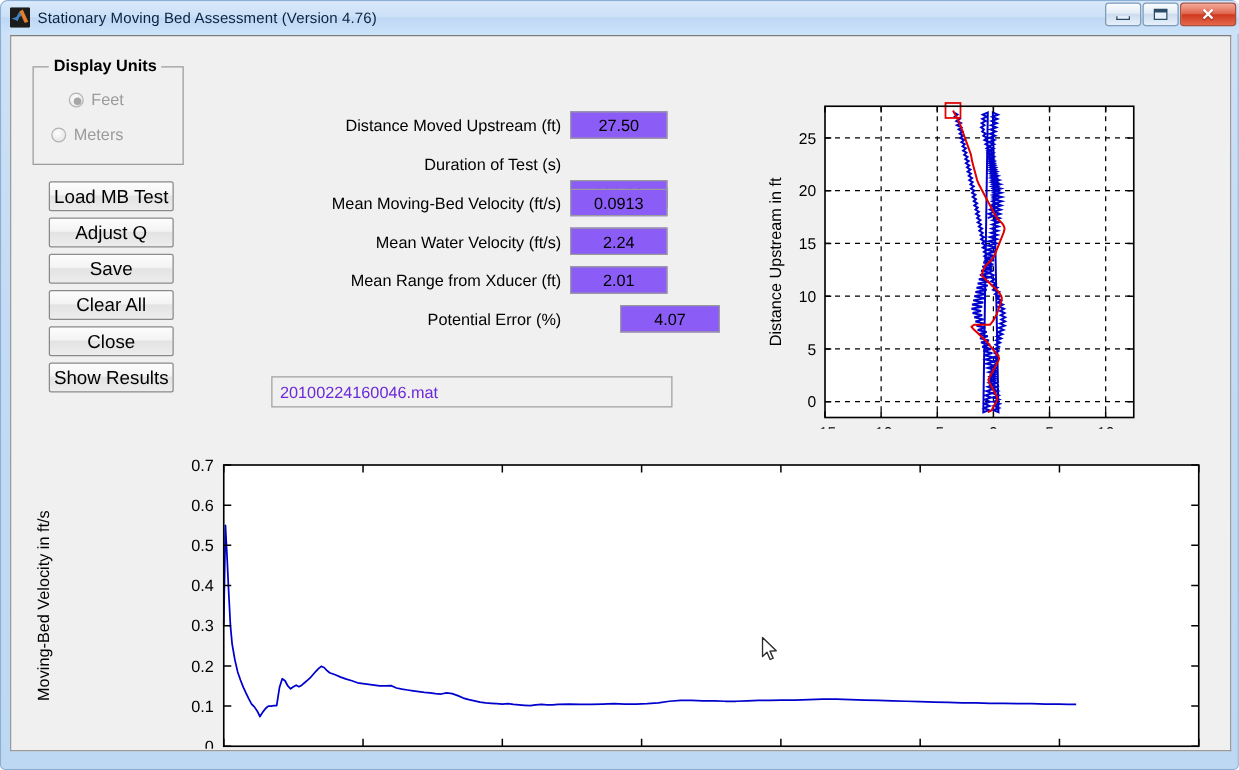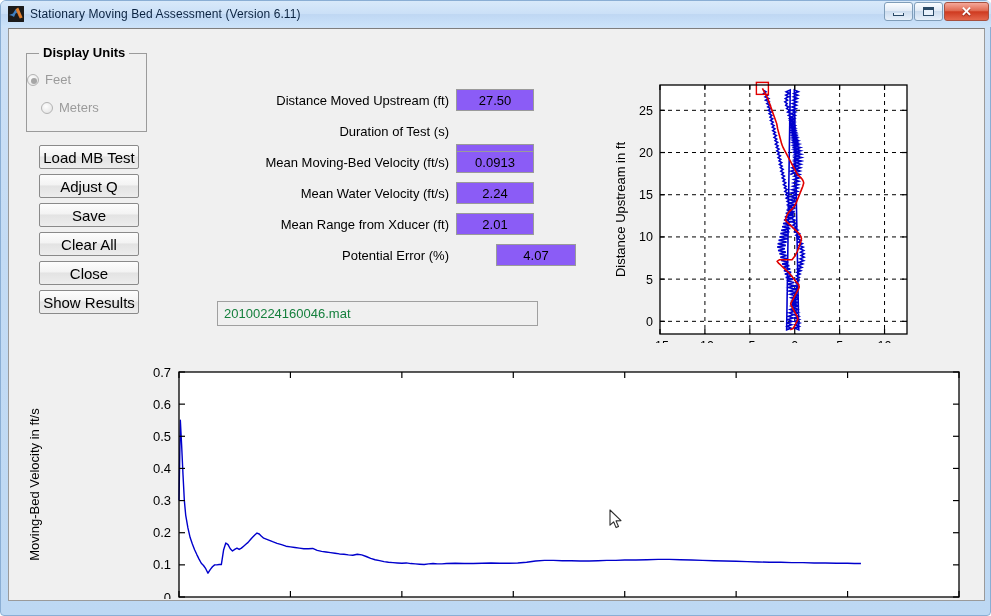--- a/index.html
+++ b/index.html
@@ -182,21 +182,21 @@
     justify-content: center;
     font-family: "Liberation Sans", sans-serif;
   }
   .filebox {
     position: absolute;
     left: 208px; top: 272px;
     width: 321px; height: 25px;
     border: 1px solid #a0a0a0;
     background: #f0f0f0;
     font-size: 13px;
-    color: #15803d;
+    color: #6d28d9;
     display: flex;
     align-items: center;
     padding-left: 6px;
     font-family: "Liberation Sans", sans-serif;
   }
 
   
   .plot { position: absolute; }
 
   
@@ -212,41 +212,41 @@
 
   <div class="titlebar">
     <div class="app-icon">
       <svg width="16" height="16" viewBox="0 0 16 16">
         <rect width="16" height="16" fill="#1b1b1b"></rect>
         <path d="M1 9 L5 7.6 L7.6 3.2 L9.4 6.4 L7.6 7.6 L6 11 L4 9.8 Z" fill="#3f7fc0"></path>
         <path d="M7.6 3.2 L10.2 1.6 L14.6 11.4 L11.8 12.4 Z" fill="#e08030"></path>
         <path d="M7.6 3.2 L9.4 6.4 L11.3 10.4 L11.8 12.4 Z" fill="#d0642a" opacity="0.85"></path>
       </svg>
     </div>
-    <div class="title-text">Stationary Moving Bed Assessment  (Version 6.11)</div>
+    <div class="title-text">Stationary Moving Bed Assessment  (Version 4.76)</div>
 
     <div class="win-buttons">
       <div class="win-btn">
         <div class="glyph-min"></div>
       </div>
       <div class="win-btn">
         <div class="glyph-max"></div>
       </div>
       <div class="win-btn close">
         <div class="glyph-close">✕</div>
       </div>
     </div>
   </div>
 
   <div class="client">
 
     <div class="groupbox">
       <div class="groupbox-title">Display Units</div>
 
-      <div class="radio-row" style="left:0; top:18px;">
+      <div class="radio-row" style="left:28px; top:18px;">
         <span class="radio checked"></span>
         <span>Feet</span>
       </div>
 
       <div class="radio-row" style="left:14px; top:46px;">
         <span class="radio"></span>
         <span>Meters</span>
       </div>
     </div>
 

